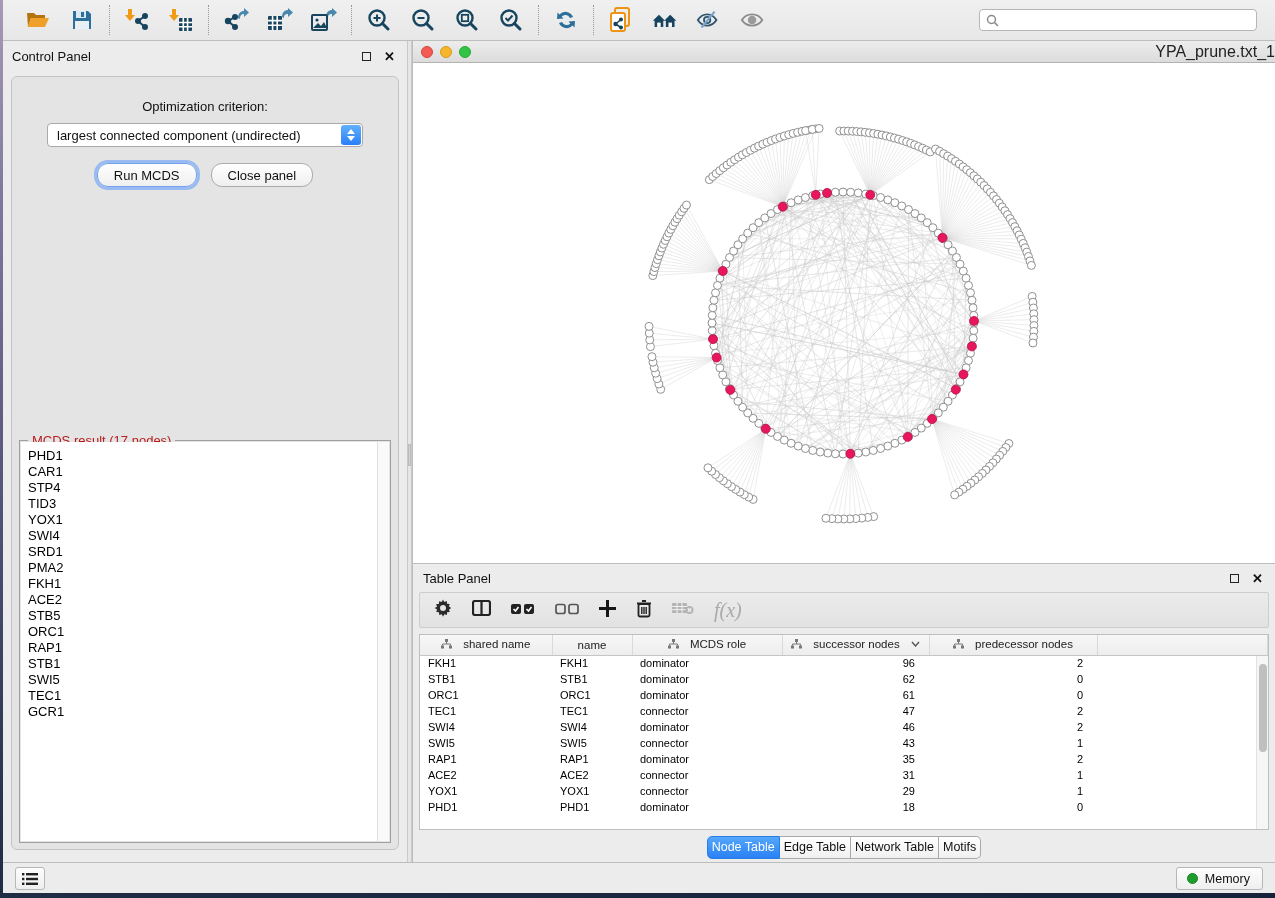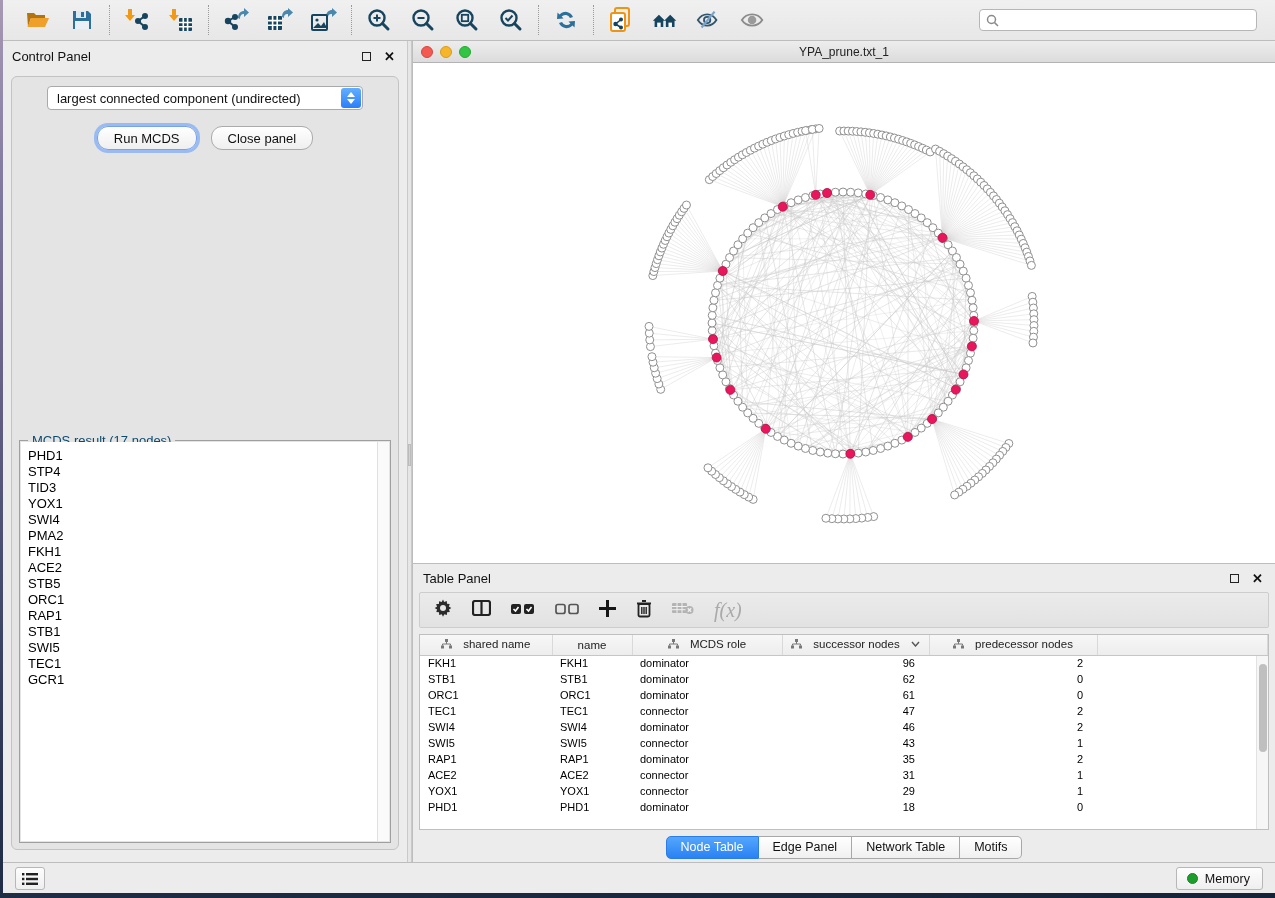--- a/index.html
+++ b/index.html
@@ -39,55 +39,55 @@
     border-radius:4px; font-size:13px; color:#111; display:flex; align-items:center; padding-left:9px; }
   .select .stepper { position:absolute; right:1px; top:1px; bottom:1px; width:20px; border-radius:3px;
     background:linear-gradient(#63b0fe,#2a7ef8); display:flex; flex-direction:column; align-items:center; justify-content:center; gap:2px; }
   .chev-up { width:0; height:0; border-left:4px solid transparent; border-right:4px solid transparent; border-bottom:5px solid #fff; }
   .chev-dn { width:0; height:0; border-left:4px solid transparent; border-right:4px solid transparent; border-top:5px solid #fff; }
   .btn-row { display:flex; justify-content:center; gap:14px; margin-top:16px; }
   .btn { height:24px; padding:0 16px; font-size:13px; color:#111; background:linear-gradient(#ffffff,#efefef);
     border:1px solid #ababab; border-radius:11px; }
   .btn.focused { box-shadow:0 0 0 3px rgba(104,160,250,.6); border-color:#76a1ec; }
   .groupbox { position:absolute; left:7px; right:7px; top:363px; bottom:6px; border:1px solid #9f9f9f; }
-  .groupbox .legend { position:absolute; top:-8px; left:8px; background:#e4e4e4; padding:0 4px; font-size:13px; color:#0c4a6e; }
+  .groupbox .legend { position:absolute; top:-8px; left:8px; background:#e4e4e4; padding:0 4px; font-size:13px; color:#b91c1c; }
   .mcds-list { position:absolute; inset:1px; background:#fff; display:flex; }
   .mcds-items { flex:1; padding:6px 0 0 7px; font-size:13px; color:#000; line-height:16px; }
   .mcds-scroll { width:12px; border-left:1px solid #e0e0e0; background:#fafafa; }
 
   
   .v-splitter { position:absolute; left:404px; top:41px; width:5px; height:821px; background:#e6e6e6; border-left:1px solid #c9c9c9; border-right:1px solid #c9c9c9; }
   .v-grip { position:absolute; top:403px; left:0; width:3px; height:22px; background:#d2d2d2; border:1px solid #bbb; }
 
   
   .network-panel { position:absolute; left:409px; top:41px; right:0; height:522px; border-left:1px solid #bdbdbd; }
   .net-titlebar { height:22px; background:linear-gradient(#ededed,#dcdcdc); border-bottom:1px solid #b3b3b3;
     display:flex; align-items:center; padding:0 8px; position:relative; }
   .lights { display:flex; gap:7px; }
   .light { width:12px; height:12px; border-radius:50%; }
-  .net-title { position:absolute; left:0; right:0; text-align:center; font-size:12px; color:#222; }
+  .net-title { position:absolute; left:0; right:0; text-align:right; font-size:16px; color:#222; }
   .net-canvas { position:absolute; left:0; right:0; top:22px; bottom:0; background:#fff; }
 
   
   .table-panel { position:absolute; left:409px; top:563px; right:0; height:299px; background:#ececec; border-left:1px solid #bdbdbd; border-top:1px solid #bdbdbd; }
   .tp-header { height:24px; display:flex; align-items:center; padding:4px 12px 0 10px; font-size:13px; color:#111;gap:44px; }
   .tp-toolbar { margin:4px 6px 0 6px; height:36px; background:linear-gradient(#ebebeb,#e2e2e2); border:1px solid #cdcdcd;
     border-radius:2px; display:flex; align-items:center; gap:20px; padding:0 14px; }
   .tbl-wrap { position:absolute; left:6px; right:6px; top:70px; height:196px; background:#fff; border:1px solid #bfbfbf; overflow:hidden; }
   table.data { border-collapse:collapse; width:100%; table-layout:fixed; }
   table.data th { height:20px; background:linear-gradient(#f7f7f7,#ededed); border-bottom:1px solid #c6c6c6; border-right:1px solid #d9d9d9;
     font-size:11.5px; font-weight:normal; color:#222; text-align:center; overflow:hidden; white-space:nowrap; }
   table.data td { height:16px; font-size:11px; color:#000; padding:0 14px 0 8px; white-space:nowrap; overflow:hidden; }
   td.num { text-align:right; }
   .thlab { display:inline-flex; align-items:center; gap:11px; }
   .tree-ic svg { display:block; }
   .tbl-scroll { position:absolute; right:0; top:21px; bottom:0; width:12px; background:#f6f6f6; border-left:1px solid #e2e2e2; }
   .tbl-thumb { position:absolute; left:2px; top:8px; width:8px; height:88px; background:#bfbfbf; border-radius:4px; }
   .tp-tabs { position:absolute; left:0; right:0; top:272px; display:flex; justify-content:center; }
-  .tp-tabs .tab { height:23px; line-height:21px; padding:0 14px; font-size:12.5px; background:linear-gradient(#ffffff,#f0f0f0);
+  .tp-tabs .tab { height:23px; line-height:21px; padding:0 4px; font-size:12.5px; background:linear-gradient(#ffffff,#f0f0f0);
     border:1px solid #a8a8a8; border-left-width:0; color:#111; }
   .tp-tabs .tab:first-child { border-left-width:1px; border-radius:5px 0 0 5px; }
   .tp-tabs .tab:last-child { border-radius:0 5px 5px 0; }
   .tp-tabs .tab.active { background:linear-gradient(#54a7fd,#2a81f3); color:#fff; border-color:#2a7de4; }
 
   
   .statusbar { position:absolute; left:0; right:0; top:862px; height:31px; background:#ececec; border-top:1px solid #bdbdbd; }
   .sb-left { position:absolute; left:12px; top:4px; width:30px; height:23px; background:linear-gradient(#fdfdfd,#efefef);
     border:1px solid #b7b7b7; border-radius:3px; display:flex; align-items:center; justify-content:center; }
   .sb-mem { position:absolute; right:12px; top:4px; height:23px; padding:0 12px 0 10px; background:linear-gradient(#fdfdfd,#efefef);
@@ -257,40 +257,43 @@
 
   <div class="control-panel">
     <div class="cp-header">
       <span>Control Panel</span>
       <span class="panel-winbtns">
         <span class="wb-square"></span>
         <span class="wb-x">✕</span>
       </span>
     </div>
     <div class="cp-body">
+      <div class="opt-label">Optimization criterion:</div>
       <div class="select">
         <span>largest connected component (undirected)</span>
         <span class="stepper">
             <span class="chev-up"></span>
             <span class="chev-dn"></span>
           </span>
       </div>
       <div class="btn-row">
         <button class="btn focused">Run MCDS</button>
         <button class="btn">Close panel</button>
       </div>
       <div class="groupbox">
         <span class="legend">MCDS result (17 nodes)</span>
         <div class="mcds-list">
           <div class="mcds-items" id="mcds-items">
               <div>PHD1</div>
+              <div>CAR1</div>
               <div>STP4</div>
               <div>TID3</div>
               <div>YOX1</div>
               <div>SWI4</div>
+              <div>SRD1</div>
               <div>PMA2</div>
               <div>FKH1</div>
               <div>ACE2</div>
               <div>STB5</div>
               <div>ORC1</div>
               <div>RAP1</div>
               <div>STB1</div>
               <div>SWI5</div>
               <div>TEC1</div>
               <div>GCR1</div>
@@ -1218,21 +1221,21 @@
               <td></td>
             </tr>
           </tbody>
         </table>
       <div class="tbl-scroll">
           <div class="tbl-thumb"></div>
         </div>
     </div>
     <div class="tp-tabs" id="tp-tabs">
         <div class="tab active">Node Table</div>
-        <div class="tab">Edge Panel</div>
+        <div class="tab">Edge Table</div>
         <div class="tab">Network Table</div>
         <div class="tab">Motifs</div>
       </div>
   </div>
 
   <div class="statusbar">
     <div class="sb-left">
       <svg width="16" height="12" viewBox="0 0 16 12">
           <g fill="#222">
             <rect x="0" y="0" width="2.4" height="2.4"></rect>

